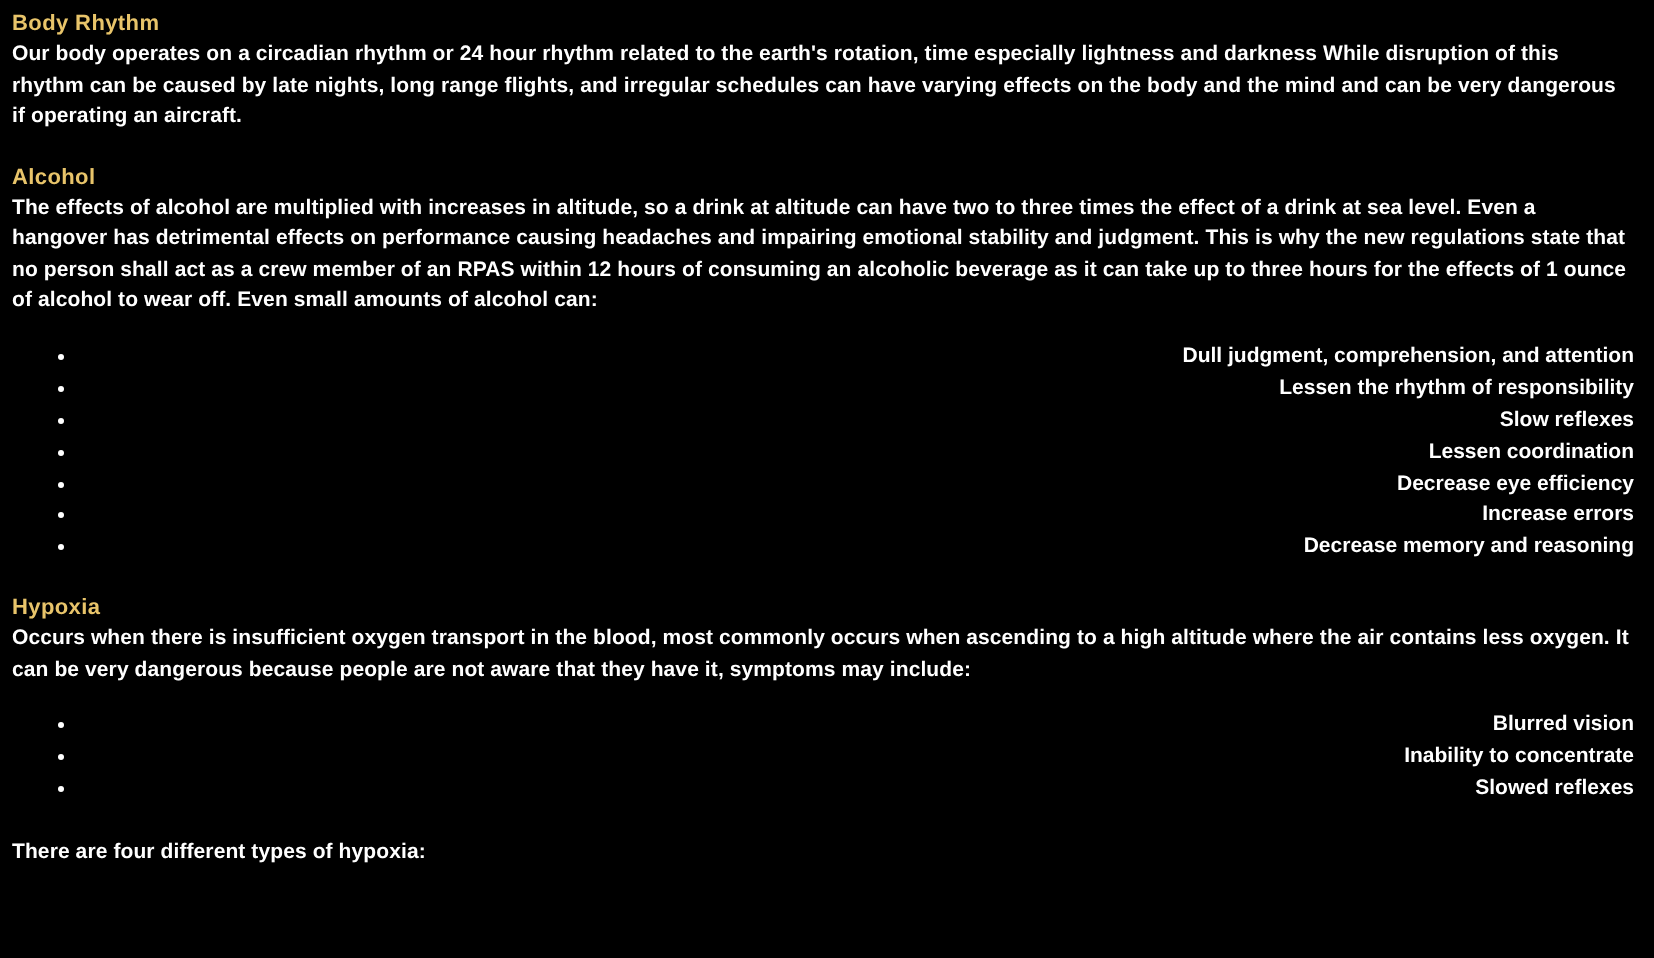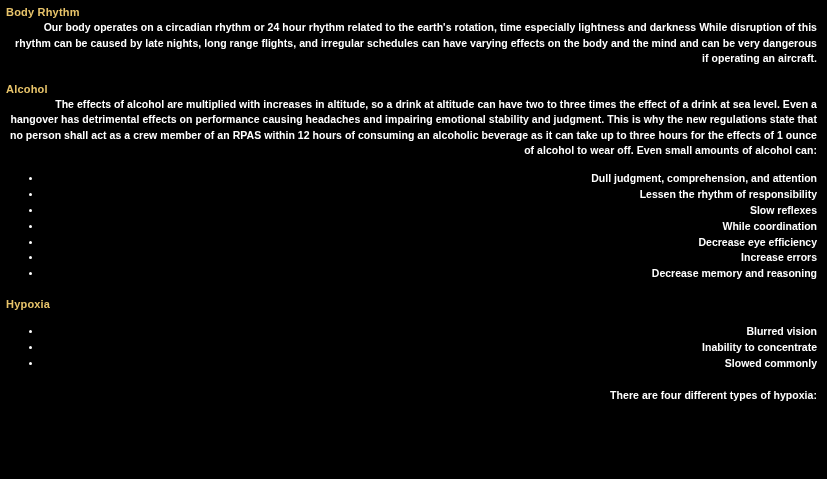--- a/index.html
+++ b/index.html
@@ -28,21 +28,20 @@
     margin: 0 0 2px 0;
     letter-spacing: 0.2px;
   }
   .para {
     color: #ffffff;
     font-size: 10.5px;
     font-weight: bold;
     line-height: 1.48;
     margin: 0;
     letter-spacing: 0.05px;
-    text-align: right;
   }
   .gap-lg { height: 16px; }
   .gap-md { height: 12px; }
   ul.bullets {
     margin: 0;
     padding: 0 0 0 34px;
     list-style: none;
     text-align: right;
   }
   ul.bullets li {
@@ -76,35 +75,36 @@
 
   <h2 class="heading">Alcohol</h2>
   <p class="para">The effects of alcohol are multiplied with increases in altitude, so a drink at altitude can have two to three times the effect of a drink at sea level. Even a hangover has detrimental effects on performance causing headaches and impairing emotional stability and judgment. This is why the new regulations state that no person shall act as a crew member of an RPAS within 12 hours of consuming an alcoholic beverage as it can take up to three hours for the effects of 1 ounce of alcohol to wear off. Even small amounts of alcohol can:</p>
 
   <div class="gap-md"></div>
 
   <ul class="bullets">
     <li>Dull judgment, comprehension, and attention</li>
     <li>Lessen the rhythm of responsibility</li>
     <li>Slow reflexes</li>
-    <li>While coordination</li>
+    <li>Lessen coordination</li>
     <li>Decrease eye efficiency</li>
     <li>Increase errors</li>
     <li>Decrease memory and reasoning</li>
   </ul>
 
   <div class="gap-lg"></div>
 
   <h2 class="heading">Hypoxia</h2>
+  <p class="para">Occurs when there is insufficient oxygen transport in the blood, most commonly occurs when ascending to a high altitude where the air contains less oxygen. It can be very dangerous because people are not aware that they have it, symptoms may include:</p>
 
   <div class="gap-md"></div>
 
   <ul class="bullets">
     <li>Blurred vision</li>
     <li>Inability to concentrate</li>
-    <li>Slowed commonly</li>
+    <li>Slowed reflexes</li>
   </ul>
 
   <div class="gap-lg"></div>
 
   <p class="para">There are four different types of hypoxia:</p>
 
 </div>
 
 </body></html>

